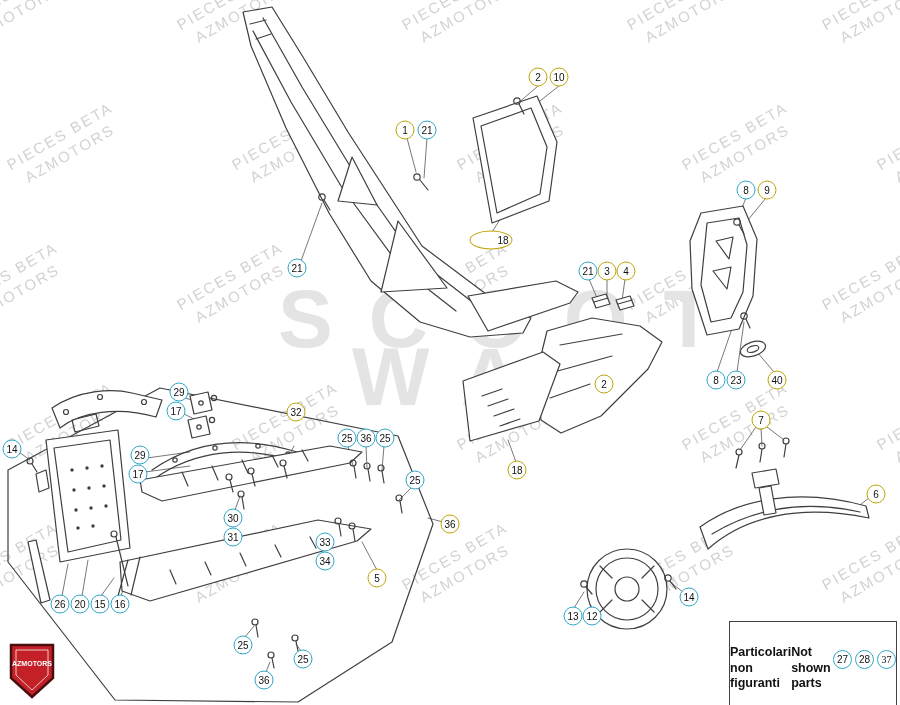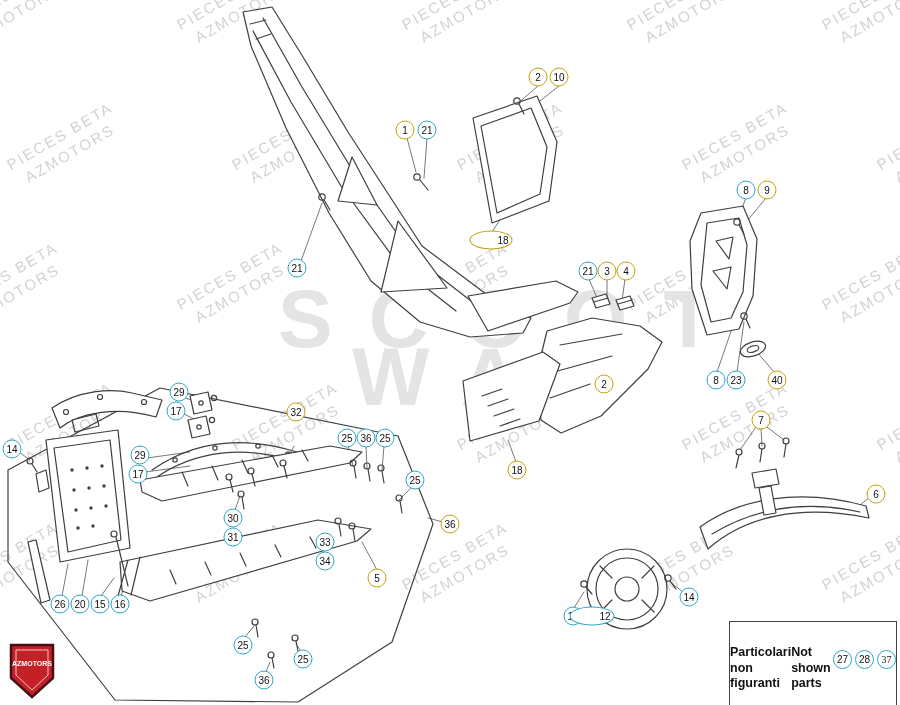--- a/index.html
+++ b/index.html
@@ -408,21 +408,21 @@
       <div class="callout" style="border-color: rgb(191, 165, 10); left: 517px; top: 470px;">18</div>
       <div class="callout" style="border-color: rgb(191, 165, 10); left: 876px; top: 494px;">6</div>
       <div class="callout" style="border-color: rgb(47, 167, 199); left: 60px; top: 604px;">26</div>
       <div class="callout" style="border-color: rgb(47, 167, 199); left: 80px; top: 604px; text-align: right;">20</div>
       <div class="callout" style="border-color: rgb(47, 167, 199); left: 100px; top: 604px;">15</div>
       <div class="callout" style="border-color: rgb(47, 167, 199); left: 120px; top: 604px;">16</div>
       <div class="callout" style="border-color: rgb(47, 167, 199); left: 243px; top: 645px;">25</div>
       <div class="callout" style="border-color: rgb(47, 167, 199); left: 264px; top: 680px;">36</div>
       <div class="callout" style="border-color: rgb(47, 167, 199); left: 303px; top: 659px;">25</div>
       <div class="callout" style="border-color: rgb(47, 167, 199); left: 573px; top: 616px;">13</div>
-      <div class="callout" style="border-color: rgb(47, 167, 199); left: 592px; top: 616px; padding-left: 26px;">12</div>
+      <div class="callout" style="border-color: rgb(47, 167, 199); left: 592px; top: 616px;">12</div>
       <div class="callout" style="border-color: rgb(47, 167, 199); left: 689px; top: 597px;">14</div>
     </div>
 
   <div class="notebox">
     <div class="line">Particolari non figuranti</div>
     <div class="line">Not shown parts</div>
     <div class="nb-callouts">
         <div class="callout inline" style="border-color: rgb(47, 167, 199);">27</div>
         <div class="callout inline" style="border-color: rgb(47, 167, 199);">28</div>
         <div class="callout inline" style="border-color: rgb(47, 167, 199); font-family: Liberation Serif, serif;">37</div>

